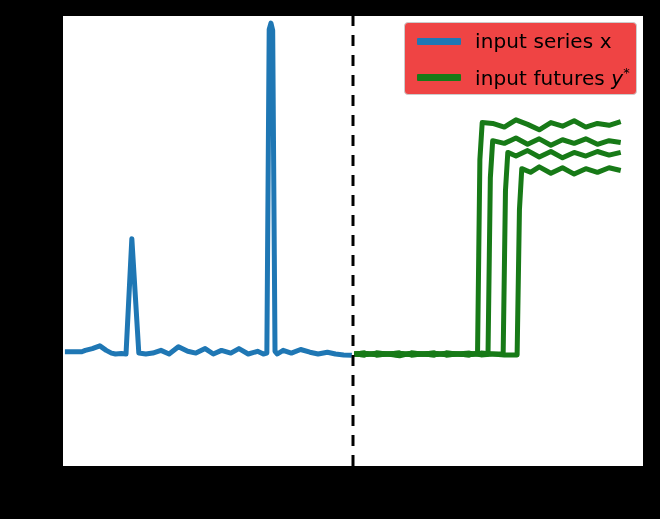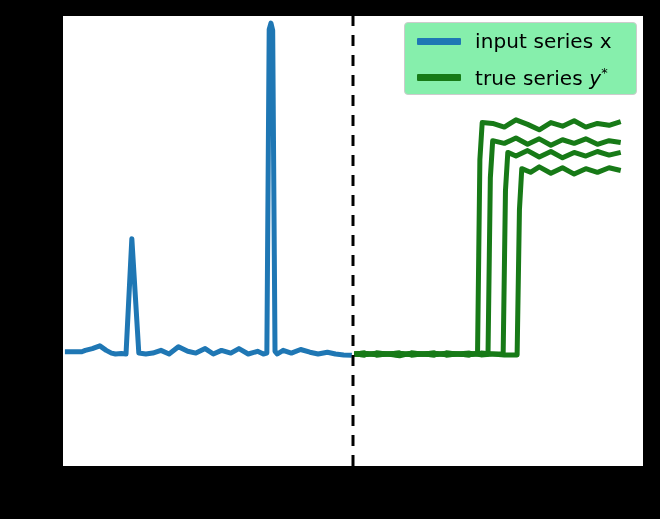--- a/index.html
+++ b/index.html
@@ -29,24 +29,24 @@
         <polyline points="354.16,354.00 364.64,354.90 376.28,353.10 387.92,354.00 399.56,355.81 411.20,353.10 422.84,354.00 434.48,354.90 446.12,353.10 457.76,354.00 469.40,354.90 477.55,353.10 479.88,159.64 482.20,122.58 492.68,123.48 504.32,127.10 515.96,119.86 527.60,124.38 539.24,129.81 550.88,122.58 562.52,126.19 574.16,120.77 585.80,127.10 597.44,123.48 609.08,125.29 620.72,121.67" fill="none" stroke="#177a17" stroke-width="5" stroke-linejoin="round" stroke-linecap="butt"></polyline>
         <polyline points="354.16,354.00 364.64,353.10 376.28,354.90 387.92,354.00 399.56,353.10 411.20,354.90 422.84,354.00 434.48,353.10 446.12,354.90 457.76,354.00 469.40,354.00 488.02,354.00 490.35,177.72 492.68,140.66 504.32,143.37 515.96,137.94 527.60,144.27 539.24,138.85 550.88,145.18 562.52,139.75 574.16,143.37 585.80,138.85 597.44,144.27 609.08,140.66 620.72,142.46" fill="none" stroke="#177a17" stroke-width="5" stroke-linejoin="round" stroke-linecap="butt"></polyline>
         <polyline points="354.16,354.00 364.64,354.90 376.28,353.10 387.92,354.00 399.56,354.90 411.20,353.10 422.84,354.00 434.48,353.10 446.12,354.90 457.76,354.00 469.40,353.10 481.04,354.90 492.68,354.00 503.16,354.00 505.48,190.38 507.81,152.41 515.96,156.02 527.60,150.60 539.24,156.93 550.88,151.50 562.52,157.83 574.16,152.41 585.80,156.02 597.44,151.50 609.08,155.12 620.72,152.41" fill="none" stroke="#177a17" stroke-width="5" stroke-linejoin="round" stroke-linecap="butt"></polyline>
         <polyline points="354.16,354.00 364.64,353.10 376.28,354.90 387.92,354.00 399.56,353.10 411.20,354.90 422.84,354.00 434.48,354.90 446.12,353.10 457.76,354.00 469.40,354.90 481.04,353.10 492.68,354.00 504.32,354.90 517.12,354.90 519.45,209.36 521.78,168.68 530.51,172.30 539.24,166.87 550.88,173.20 562.52,167.78 574.16,174.10 585.80,168.68 597.44,172.30 609.08,167.78 620.72,170.49" fill="none" stroke="#177a17" stroke-width="5" stroke-linejoin="round" stroke-linecap="butt"></polyline>
       </g>
     <g id="vline-layer">
         <line x1="353" x2="353" y1="15" y2="467" stroke="#000000" stroke-width="3" stroke-dasharray="11,9"></line>
       </g>
   </svg>
 
-  <div id="legend" style="left: 404px; top: 22px; width: 233px; height: 73px; border-color: rgb(204, 204, 204); background: #86efac;">
+  <div id="legend" style="left: 404px; top: 22px; width: 233px; height: 73px; border-color: rgb(204, 204, 204); background: #ef4444;">
     <div class="leg-row">
       <span class="leg-swatch" id="sw0" style="background: rgb(31, 119, 180);"></span>
       <span class="leg-label">input series x</span>
     </div>
     <div class="leg-row">
       <span class="leg-swatch" id="sw1" style="background: rgb(23, 122, 23);"></span>
-      <span class="leg-label"><span>true series </span><span class="ital">y</span><span class="sup">*</span></span>
+      <span class="leg-label"><span>input futures </span><span class="ital">y</span><span class="sup">*</span></span>
     </div>
   </div>
 
 </div>
 
 </body></html>

